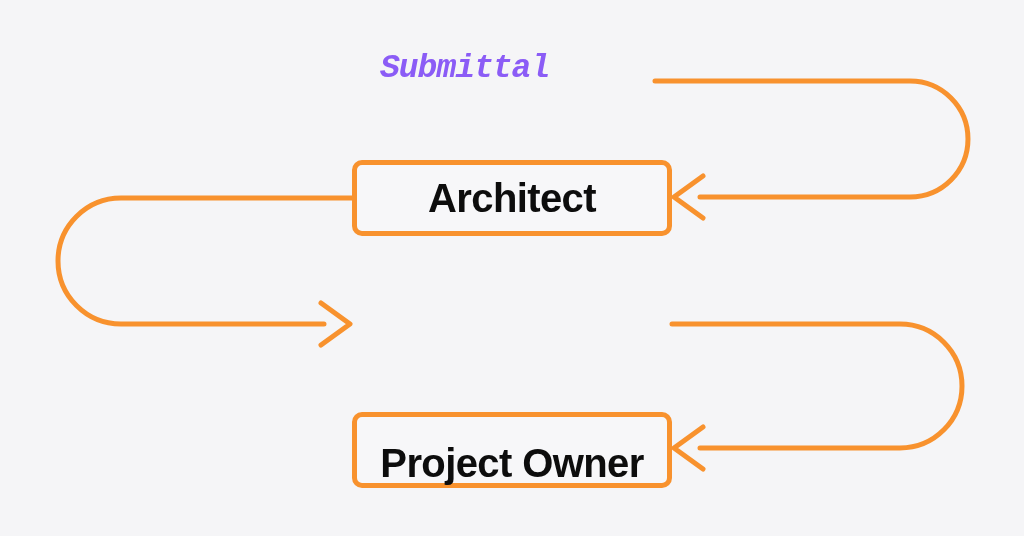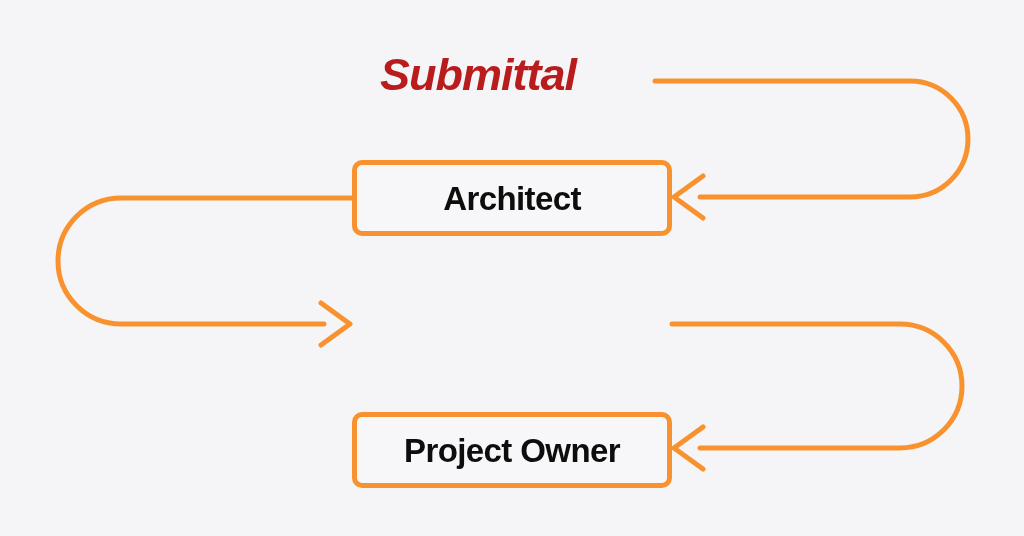--- a/index.html
+++ b/index.html
@@ -35,43 +35,43 @@
     border-radius: 10px;
     background: #f7f7f9;
     display: flex;
     align-items: center;
     justify-content: center;
     z-index: 2;
   }
   .node-label {
     font-family: "Liberation Sans", sans-serif;
     font-weight: bold;
-    font-size: 33px;
+    font-size: 40px;
     letter-spacing: -0.6px;
     color: #0d0d0d;
     white-space: nowrap;
     line-height: 1;
   }
   #title-submittal {
     position: absolute;
     left: 380px;
     top: 52px;
-    font-family: Liberation Sans, sans-serif;
+    font-family: Liberation Mono, monospace;
     font-weight: bold;
     font-style: italic;
-    font-size: 45px;
+    font-size: 33px;
     letter-spacing: -1px;
-    color: #b91c1c;
+    color: #8b5cf6;
     line-height: 1;
     white-space: nowrap;
     z-index: 3;
   }
   #box-architect { left: 352px; top: 160px; width: 320px; height: 76px; }
   #box-engineer { left: 352px; top: 286px; width: 320px; height: 76px; }
-  #box-project-owner { left: 352px; top: 412px; width: 320px; height: 76px; }
+  #box-project-owner { left: 352px; top: 412px; width: 320px; height: 76px; align-items: flex-end; }
 </style>
 </head>
 <body>
 
 <div id="diagram-root">
 
   <svg id="flow-svg" viewBox="0 0 1024 536" xmlns="http://www.w3.org/2000/svg" aria-hidden="true">
 
     <g>
       <path d="M 655 81 L 910 81 A 58 58 0 0 1 910 197 L 700 197" fill="none" stroke="#f8922e" stroke-width="5" stroke-linecap="round" stroke-linejoin="round"></path>

